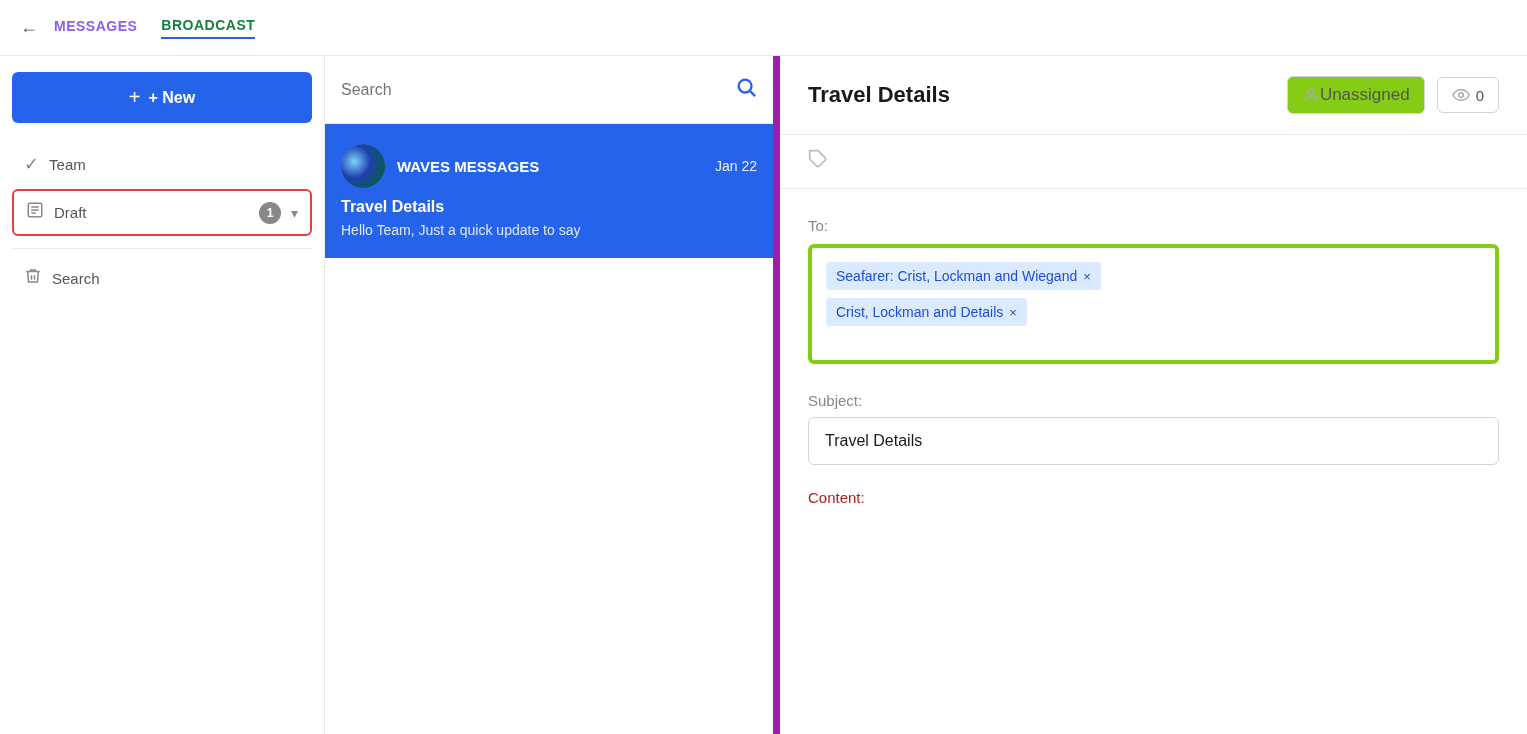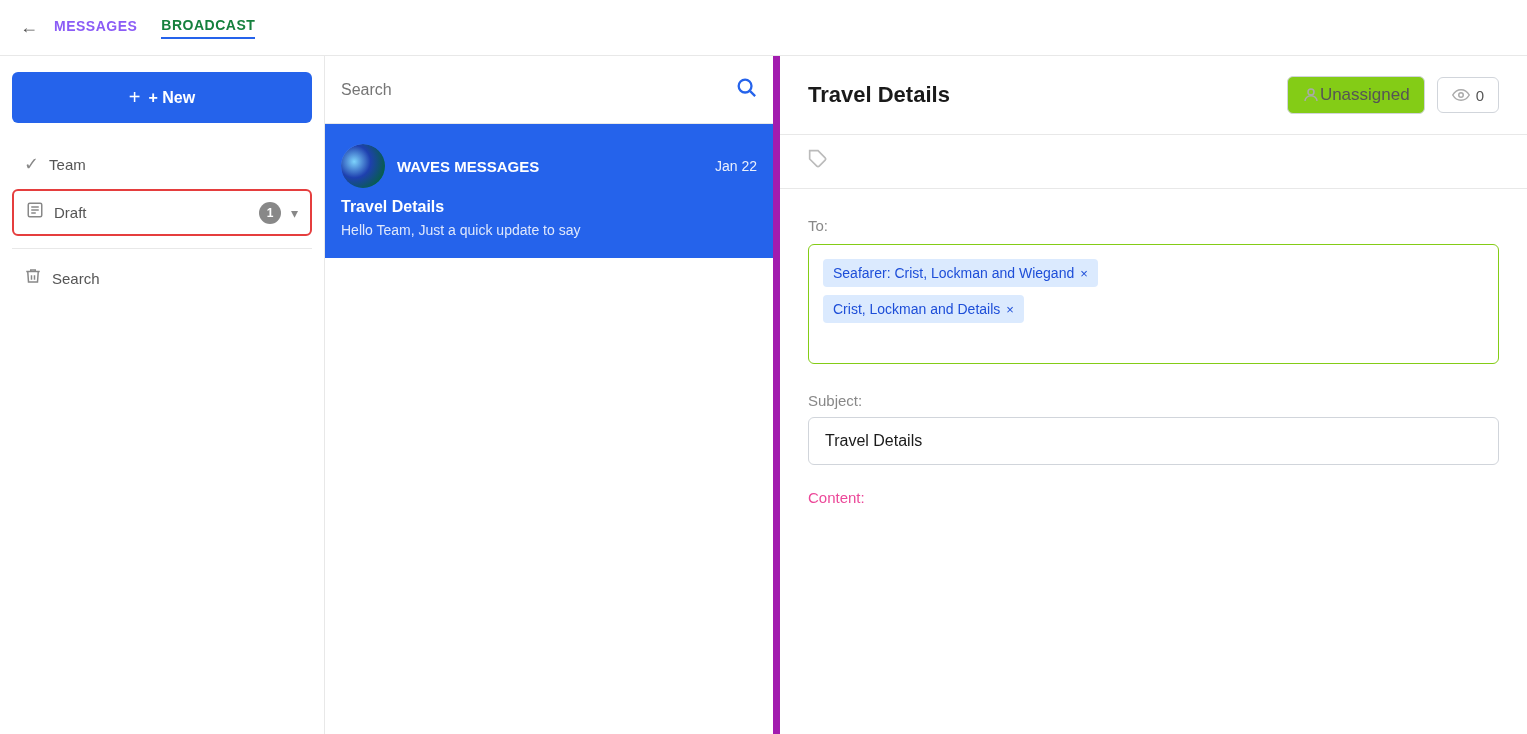--- a/index.html
+++ b/index.html
@@ -89,36 +89,36 @@
       display: flex; align-items: center; gap: 6px; border: 1px solid #d1d5db;
       border-radius: 6px; padding: 8px 14px; background: #fff; cursor: pointer;
       font-size: 15px; color: #555;
     }
     .tag-row { padding: 14px 28px; border-bottom: 1px solid #e8e8e8; }
     .tag-icon { color: #aaa; font-size: 18px; }
 
     .detail-body { padding: 28px; }
     .field-label { font-size: 15px; color: #888; margin-bottom: 10px; }
     .to-field {
-      border: 1px solid #84cc16; border-radius: 6px; padding: 14px;
+      border: 4px solid #84cc16; border-radius: 6px; padding: 14px;
       min-height: 120px; margin-bottom: 28px;
     }
     .recipient-tag {
       display: inline-flex; align-items: center; gap: 6px;
       background: #dbeafe; color: #1d4ed8; border-radius: 4px;
       padding: 6px 10px; font-size: 14px; margin-bottom: 8px; cursor: pointer;
     }
     .recipient-tag .x { color: #1d4ed8; cursor: pointer; font-size: 13px; }
     .subject-label { font-size: 15px; color: #888; margin-bottom: 8px; }
     .subject-input {
       width: 100%; border: 1px solid #d1d5db; border-radius: 6px;
       padding: 14px 16px; font-size: 16px; outline: none; color: #1a1a1a;
       margin-bottom: 24px;
     }
-    .content-label { font-size: 15px; color: #ec4899; }
+    .content-label { font-size: 15px; color: #b91c1c; }
   </style>
 </head>
 <body>
 
 <div class="top-nav">
   <span class="back-arrow">←</span>
   <span class="nav-tab">MESSAGES</span>
   <span class="nav-tab active">BROADCAST</span>
 </div>
 

